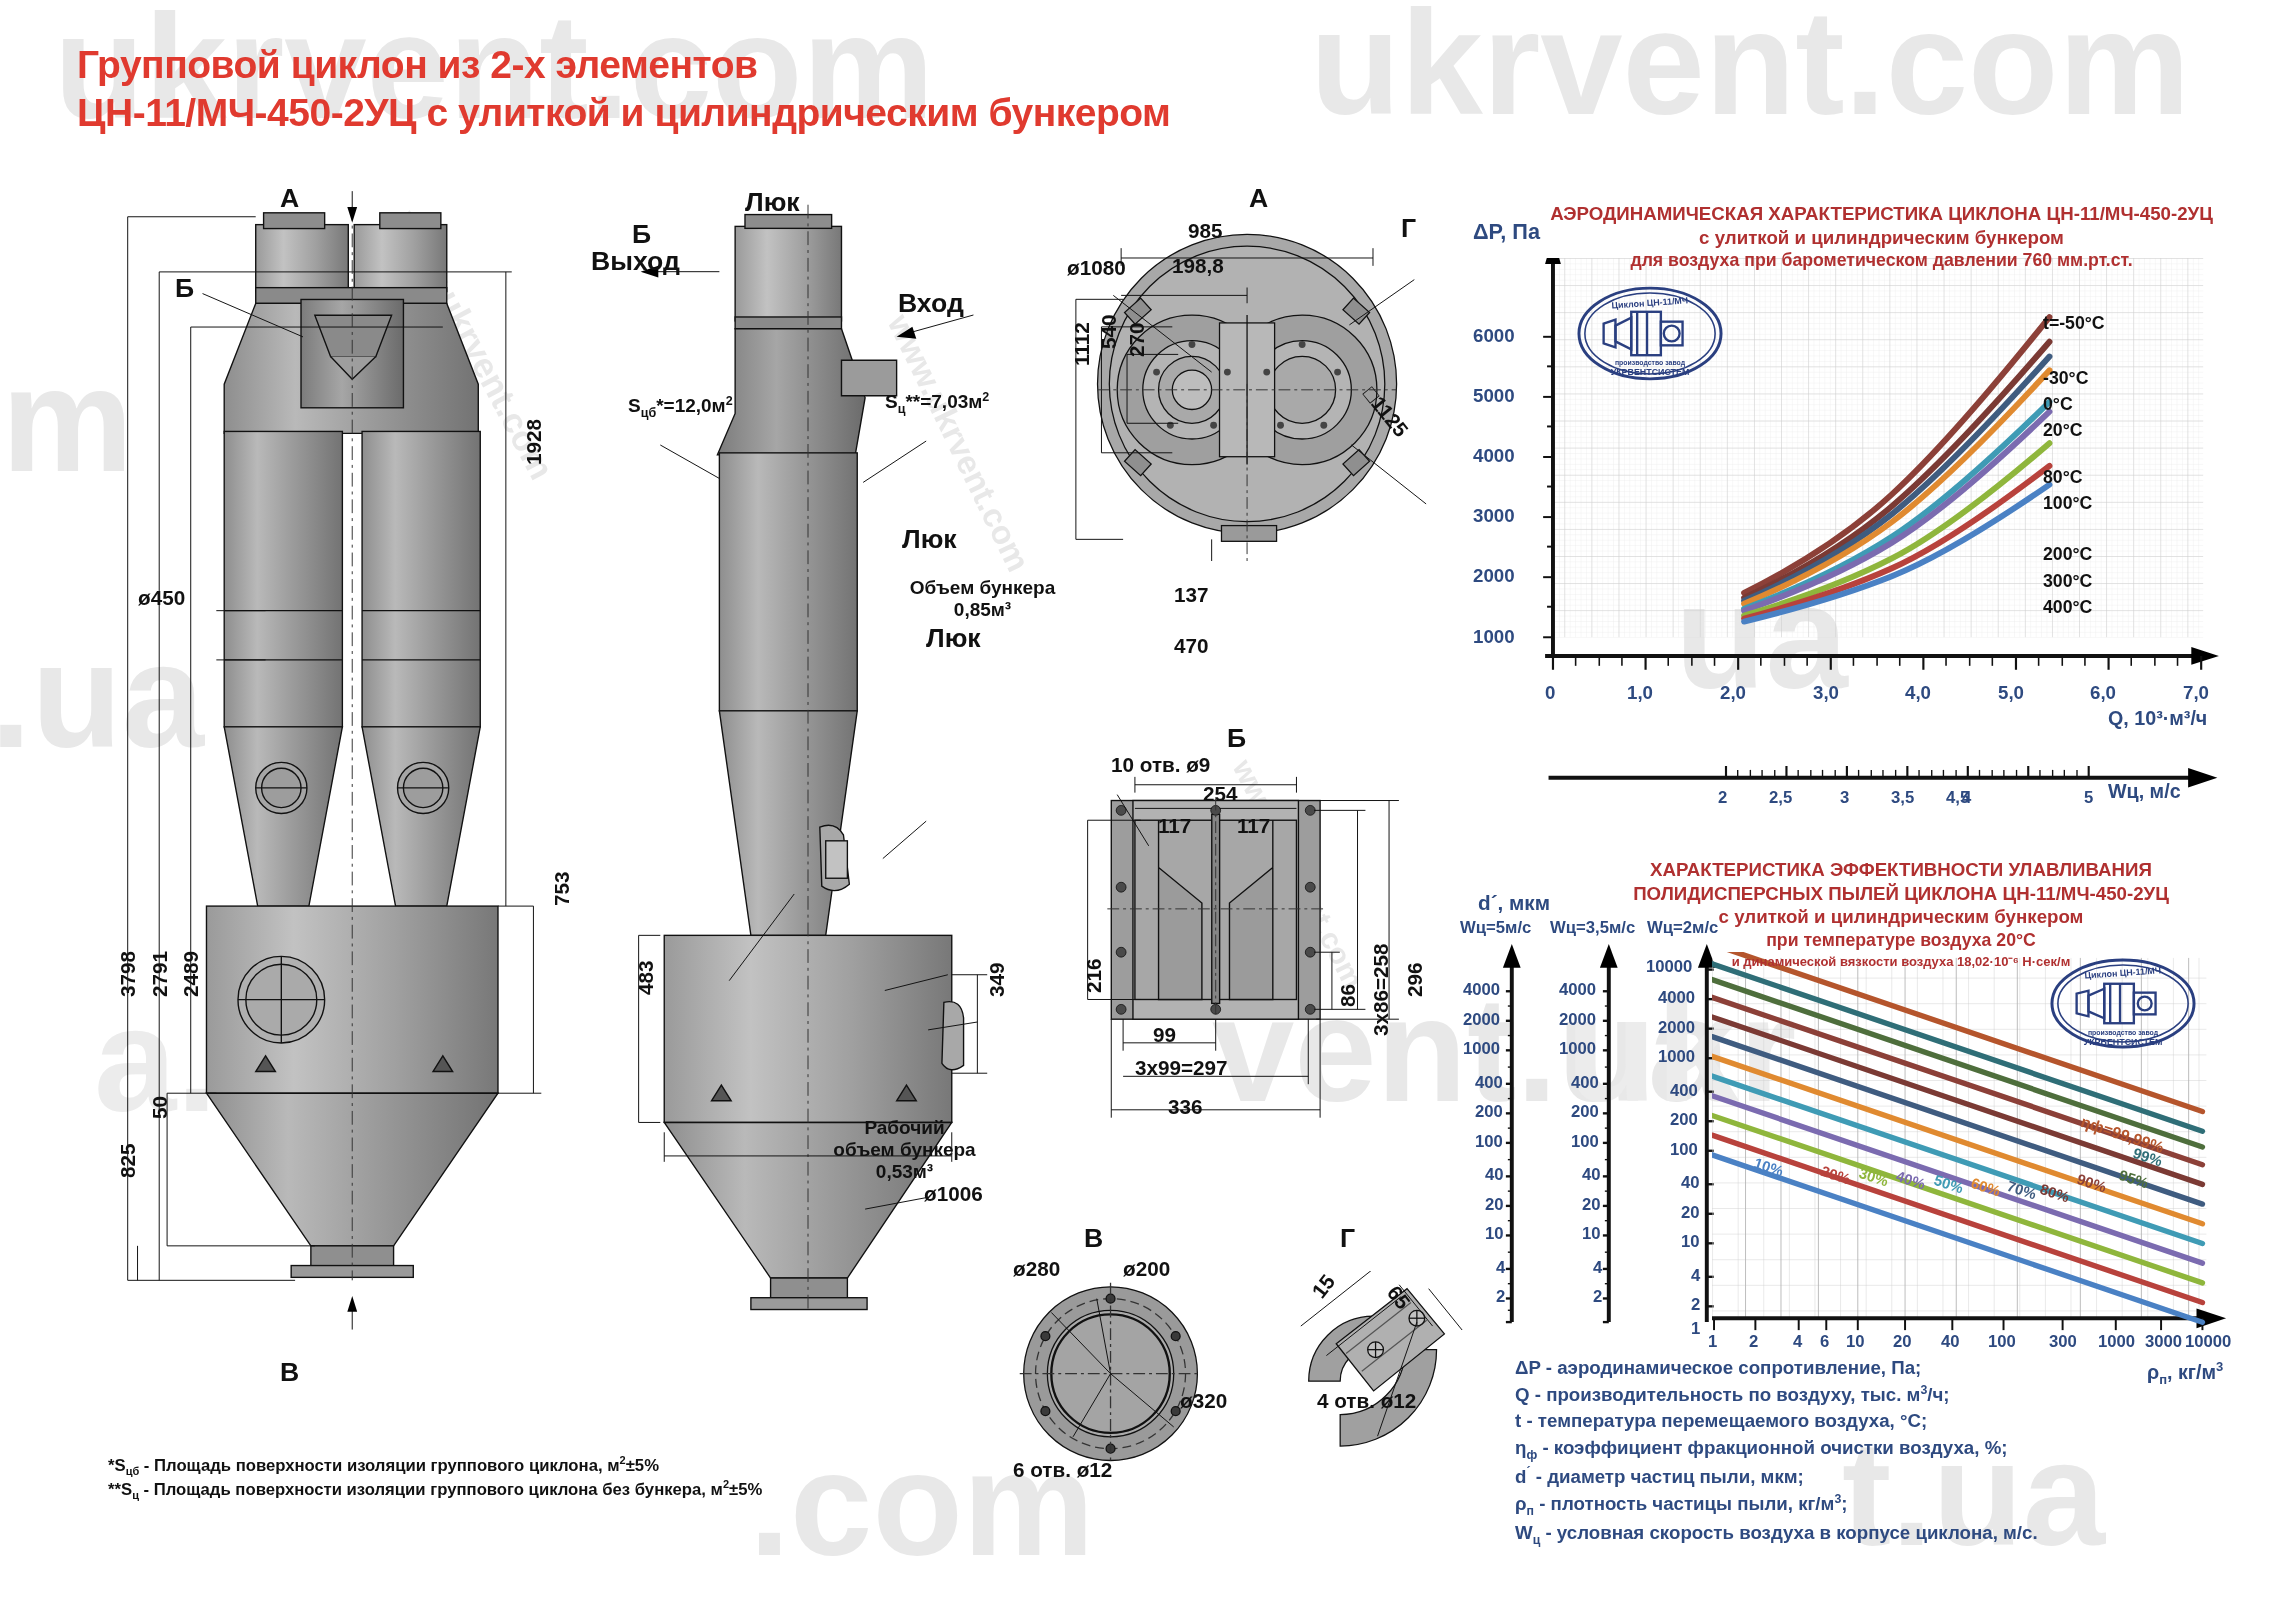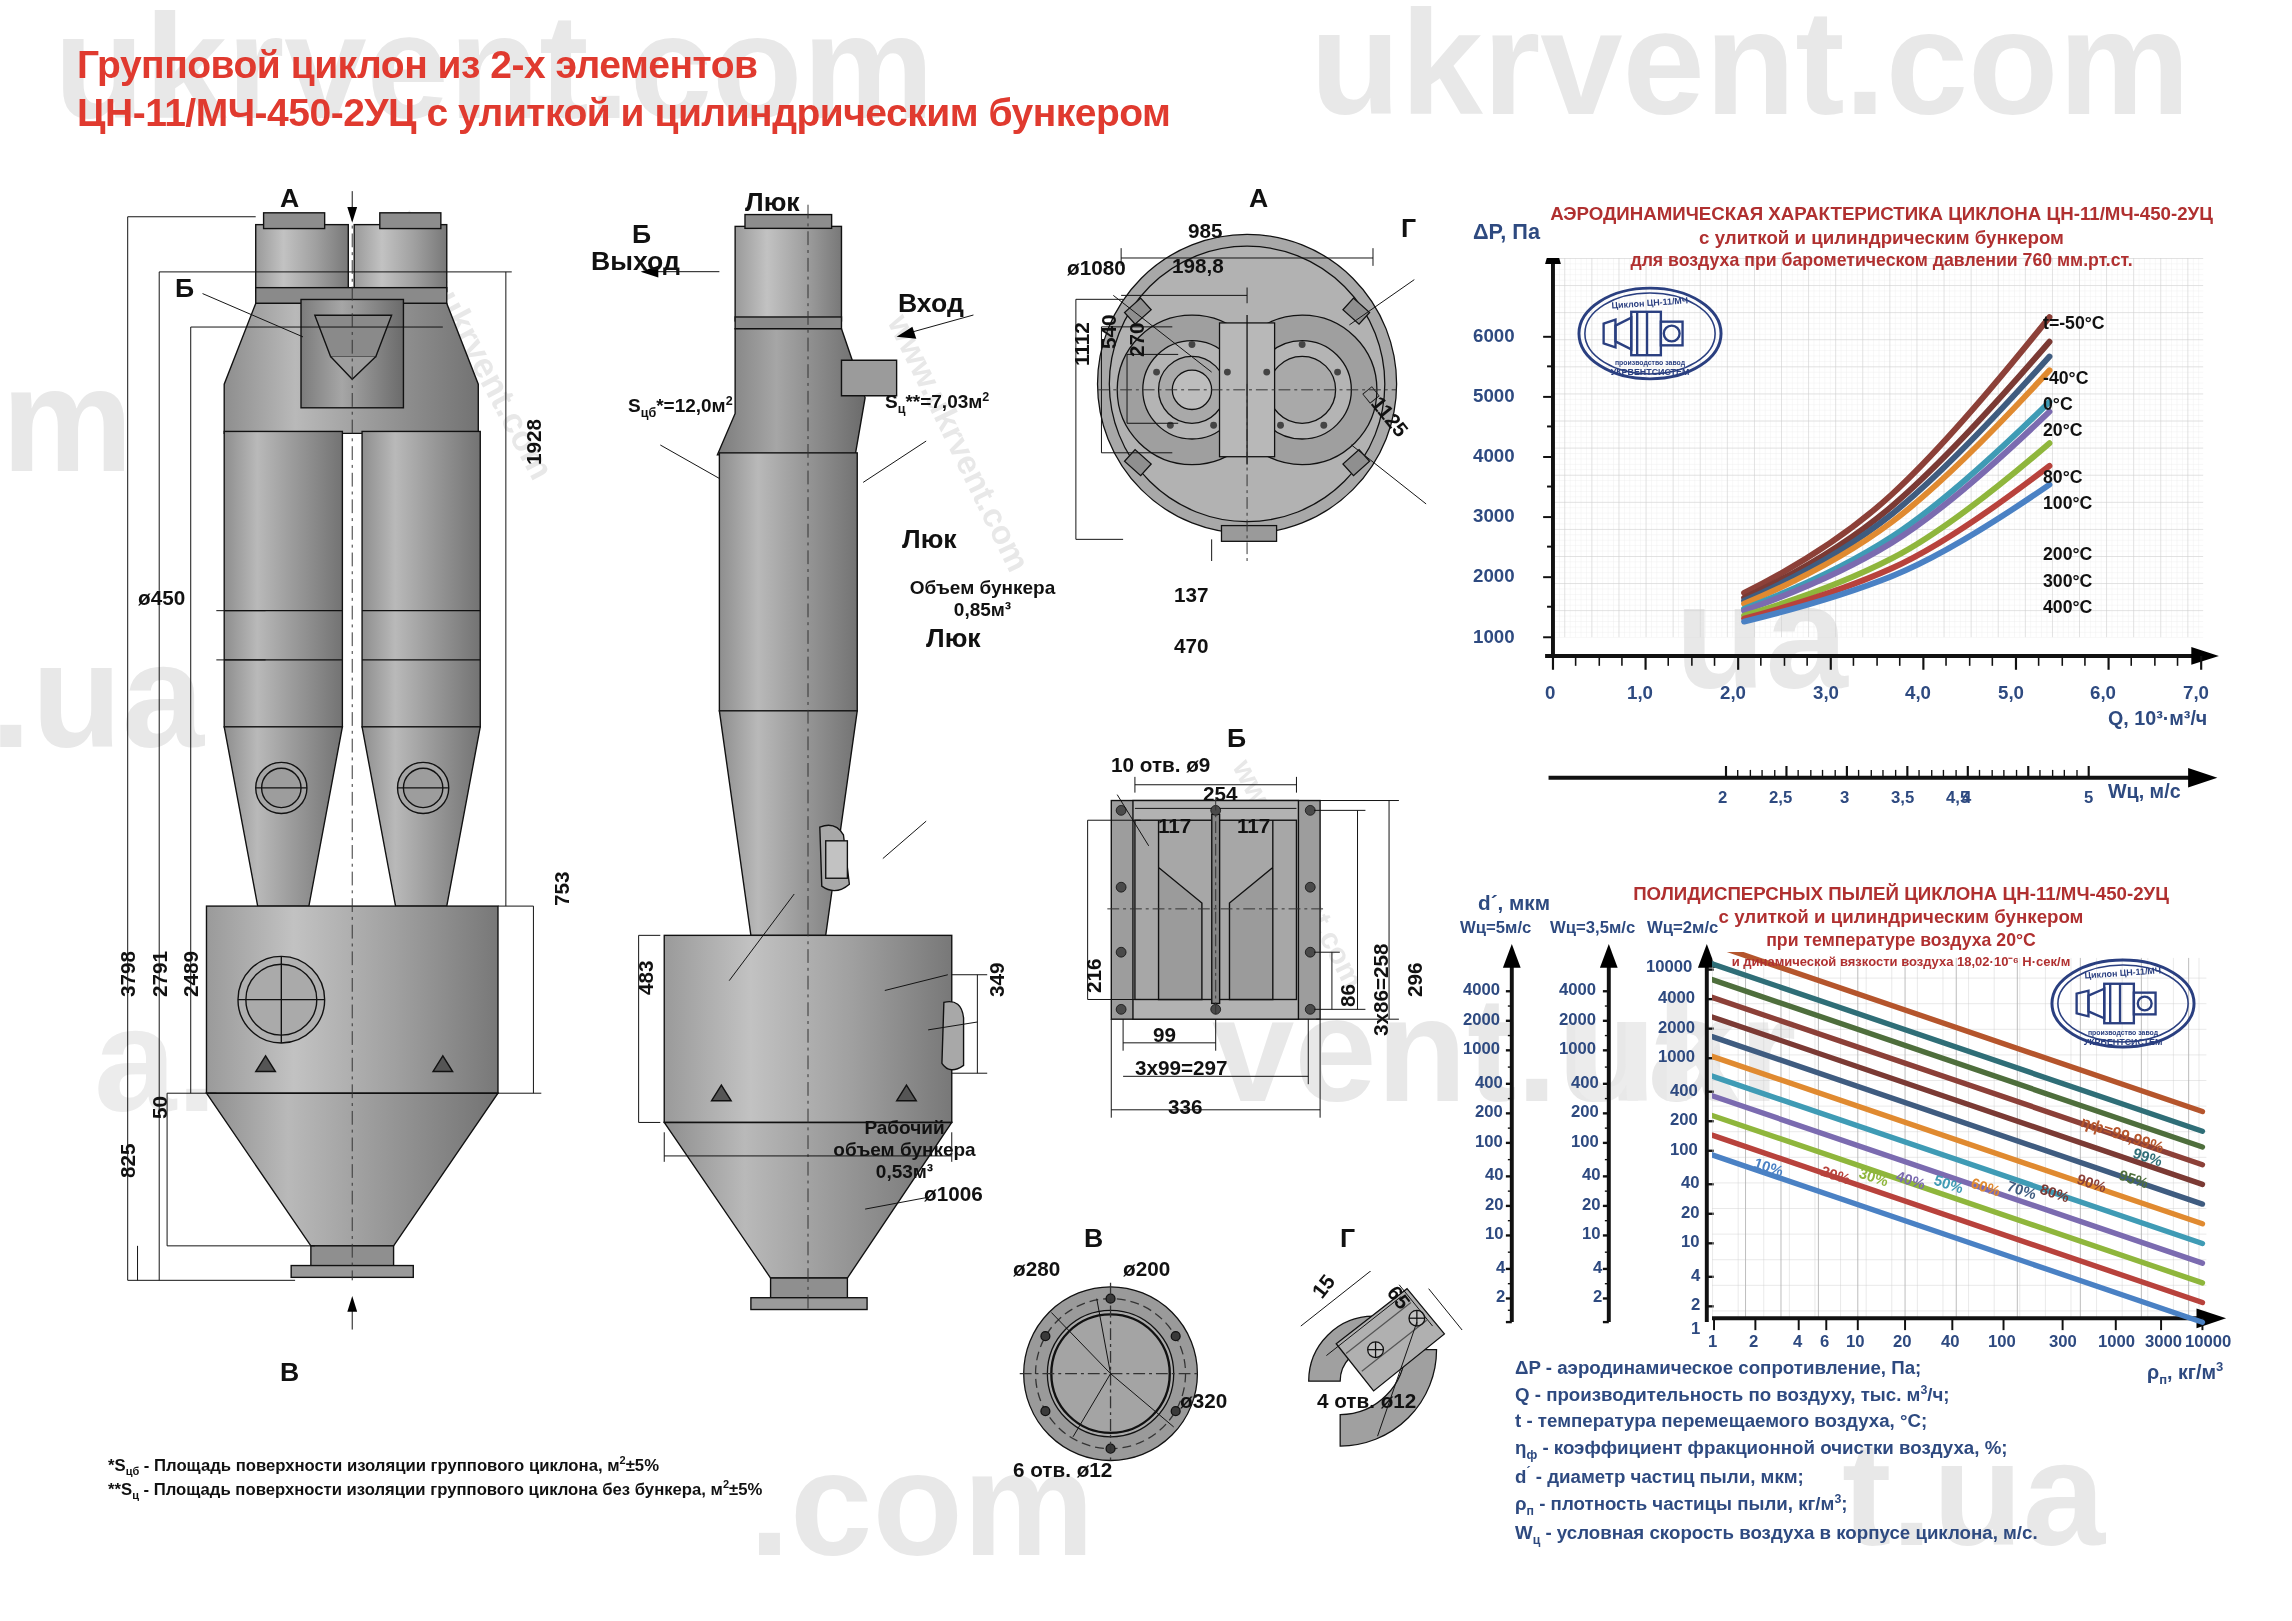--- a/index.html
+++ b/index.html
@@ -595,21 +595,21 @@
   <div class="tick2" style="left:1718px;top:788px;">2</div>
   <div class="tick2" style="left:1769px;top:788px;">2,5</div>
   <div class="tick2" style="left:1840px;top:788px;">3</div>
   <div class="tick2" style="left:1891px;top:788px;">3,5</div>
   <div class="tick2" style="left:1962px;top:788px;">4</div>
   <div class="tick2" style="left:1946px;top:788px;">4,5</div>
   <div class="tick2" style="left:2084px;top:788px;">5</div>
   <div class="axlbl" style="left:2108px;top:780px;font-size:19.7px;">Wц, м/с</div>
 
   <div class="tempL" style="left:2043px;top:313px;text-align:center;">t=-50°C</div>
-  <div class="tempL" style="left:2043px;top:368px;">-40°C</div>
+  <div class="tempL" style="left:2043px;top:368px;">-30°C</div>
   <div class="tempL" style="left:2043px;top:394px;">0°C</div>
   <div class="tempL" style="left:2043px;top:420px;">20°C</div>
   <div class="tempL" style="left:2043px;top:467px;">80°C</div>
   <div class="tempL" style="left:2043px;top:493px;">100°C</div>
   <div class="tempL" style="left:2043px;top:544px;">200°C</div>
   <div class="tempL" style="left:2043px;top:571px;">300°C</div>
   <div class="tempL" style="left:2043px;top:597px;">400°C</div>
 
   <svg class="stamp" style="left:1576px;top:284px;" width="148" height="99" viewBox="0 0 150 100">
     <ellipse cx="75" cy="50" rx="72" ry="46" fill="none" stroke="#2a3f80" stroke-width="3"></ellipse>
@@ -621,20 +621,21 @@
       <rect x="86" y="38" width="22" height="24"></rect>
       <circle cx="97" cy="50" r="8"></circle>
       <line x1="62" y1="28" x2="62" y2="72"></line>
         <line x1="72" y1="28" x2="72" y2="72"></line>
     </g>
     <text x="75" y="22" font-size="9" fill="#2a3f80" text-anchor="middle" font-family="Liberation Sans, sans-serif" font-weight="bold" transform="rotate(-4 75 22)">Циклон ЦН-11/МЧ</text>
     <text x="75" y="82" font-size="7" fill="#2a3f80" text-anchor="middle" font-family="Liberation Sans, sans-serif" font-weight="bold">производство завод</text>
     <text x="75" y="92" font-size="9" fill="#2a3f80" text-anchor="middle" font-family="Liberation Sans, sans-serif" font-weight="bold">УКРВЕНТСИСТЕМ</text>
   </svg>
 
+  <div class="chtitle" style="left:1556px;top:859px;width:690px;font-size:18.7px;">ХАРАКТЕРИСТИКА  ЭФФЕКТИВНОСТИ УЛАВЛИВАНИЯ</div>
   <div class="chtitle" style="left:1556px;top:883px;width:690px;font-size:18.7px;">ПОЛИДИСПЕРСНЫХ ПЫЛЕЙ ЦИКЛОНА ЦН-11/МЧ-450-2УЦ</div>
   <div class="chtitle" style="left:1556px;top:906px;width:690px;font-size:18.7px;">с улиткой и цилиндрическим бункером</div>
   <div class="chtitle" style="left:1556px;top:930px;width:690px;font-size:17.7px;">при температуре воздуха 20°С</div>
   <div class="chtitle" style="left:1556px;top:954px;width:690px;font-size:13px;">и динамической вязкости воздуха  18,02·10⁻⁶ Н·сек/м</div>
 
   <div class="axlbl" style="left:1478px;top:891px;font-size:20.7px;">d´, мкм</div>
   <div class="axlbl" style="left:1460px;top:918px;font-size:16.7px;">Wц=5м/с</div>
   <div class="axlbl" style="left:1550px;top:918px;font-size:16.7px;">Wц=3,5м/с</div>
   <div class="axlbl" style="left:1647px;top:918px;font-size:16.7px;">Wц=2м/с</div>
 

